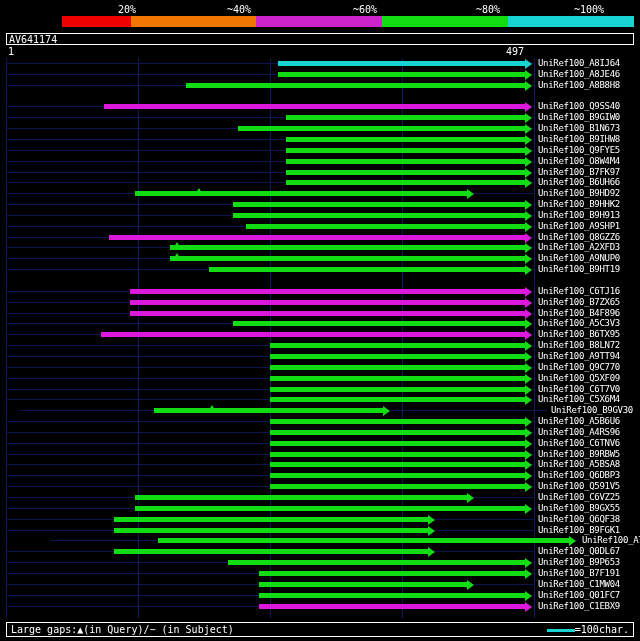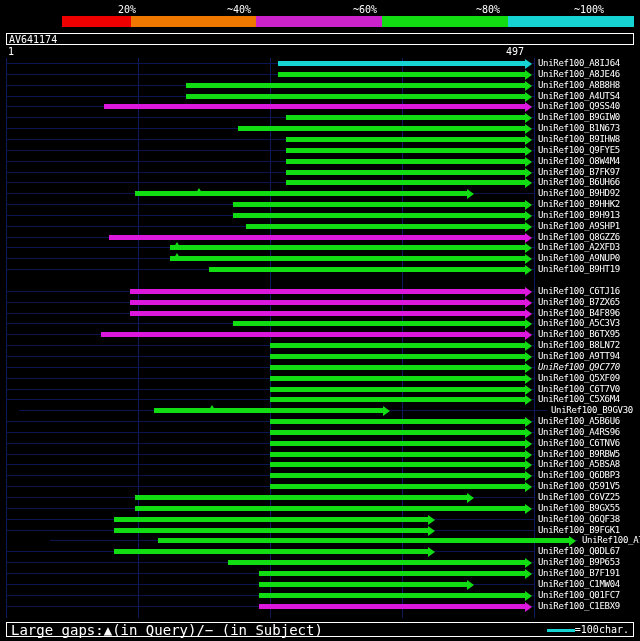--- a/index.html
+++ b/index.html
@@ -31,21 +31,21 @@
   .arrow{position:absolute;top:1px;width:0;height:0;border-top:5px solid transparent;border-bottom:5px solid transparent;}
   .arrow.green{border-left:7px solid #12dd12;}
   .arrow.magenta{border-left:7px solid #dd18dd;}
   .arrow.cyan{border-left:7px solid #17d4d4;}
   .gapq{position:absolute;top:0px;width:0;height:0;border-left:3px solid transparent;border-right:3px solid transparent;border-bottom:5px solid #12dd12;}
   .gaps{position:absolute;top:4px;width:7px;height:1px;background:#12dd12;}
   .label{position:absolute;left:532px;top:-1px;font-size:9px;line-height:12px;color:#fff;white-space:nowrap;letter-spacing:-0.3px;}
 
   
   .footer{position:absolute;left:6px;top:622px;width:628px;height:15px;border:1px solid #fff;box-sizing:border-box;}
-  .footer-text{position:absolute;left:4px;top:1px;font-size:14px;line-height:12px;color:#fff;}
+  .footer-text{position:absolute;left:4px;top:1px;font-size:10px;line-height:12px;color:#fff;}
   .scale-note{position:absolute;right:4px;top:1px;font-size:10px;line-height:12px;color:#fff;}
   .scale-bar{position:absolute;right:58px;top:6px;width:28px;height:3px;background:#17d4d4;}
 </style>
 </head>
 <body>
 
 <div class="wrap">
 
   <div class="legend">
     <div class="legend-labels">
@@ -90,26 +90,20 @@
         <div class="hit green" style="left: 271.92px; width: 247.44px;"></div>
         <div class="arrow green" style="left: 519.36px;"></div>
         <div class="label">UniRef100_A8JE46</div>
       </div>
       <div class="row" style="top: 21.7px;">
         <div class="rowline"></div>
         <div class="hit green" style="left: 179.52px; width: 339.84px;"></div>
         <div class="arrow green" style="left: 519.36px;"></div>
         <div class="label">UniRef100_A8B8H8</div>
       </div>
-      <div class="row" style="top: 32.55px;">
-        <div class="rowline"></div>
-        <div class="hit green" style="left: 179.52px; width: 339.84px;"></div>
-        <div class="arrow green" style="left: 519.36px;"></div>
-        <div class="label">UniRef100_A4UTS4</div>
-      </div>
       <div class="row" style="top: 43.4px;">
         <div class="rowline"></div>
         <div class="hit magenta" style="left: 97.68px; width: 421.68px;"></div>
         <div class="arrow magenta" style="left: 519.36px;"></div>
         <div class="label">UniRef100_Q9SS40</div>
       </div>
       <div class="row" style="top: 54.25px; padding-left: 25px;">
         <div class="rowline"></div>
         <div class="hit green" style="left: 279.84px; width: 239.52px;"></div>
         <div class="arrow green" style="left: 519.36px;"></div>
@@ -237,21 +231,21 @@
         <div class="hit green" style="left: 264px; width: 255.36px;"></div>
         <div class="arrow green" style="left: 519.36px;"></div>
         <div class="label">UniRef100_B8LN72</div>
       </div>
       <div class="row" style="top: 292.95px;">
         <div class="rowline"></div>
         <div class="hit green" style="left: 264px; width: 255.36px;"></div>
         <div class="arrow green" style="left: 519.36px;"></div>
         <div class="label">UniRef100_A9TT94</div>
       </div>
-      <div class="row" style="top: 303.8px; font-style: italic;">
+      <div class="row" style="top: 303.8px;">
         <div class="rowline"></div>
         <div class="hit green" style="left: 264px; width: 255.36px;"></div>
         <div class="arrow green" style="left: 519.36px;"></div>
         <div class="label">UniRef100_Q9C770</div>
       </div>
       <div class="row" style="top: 314.65px;">
         <div class="rowline"></div>
         <div class="hit green" style="left: 264px; width: 255.36px;"></div>
         <div class="arrow green" style="left: 519.36px;"></div>
         <div class="label">UniRef100_Q5XF09</div>

